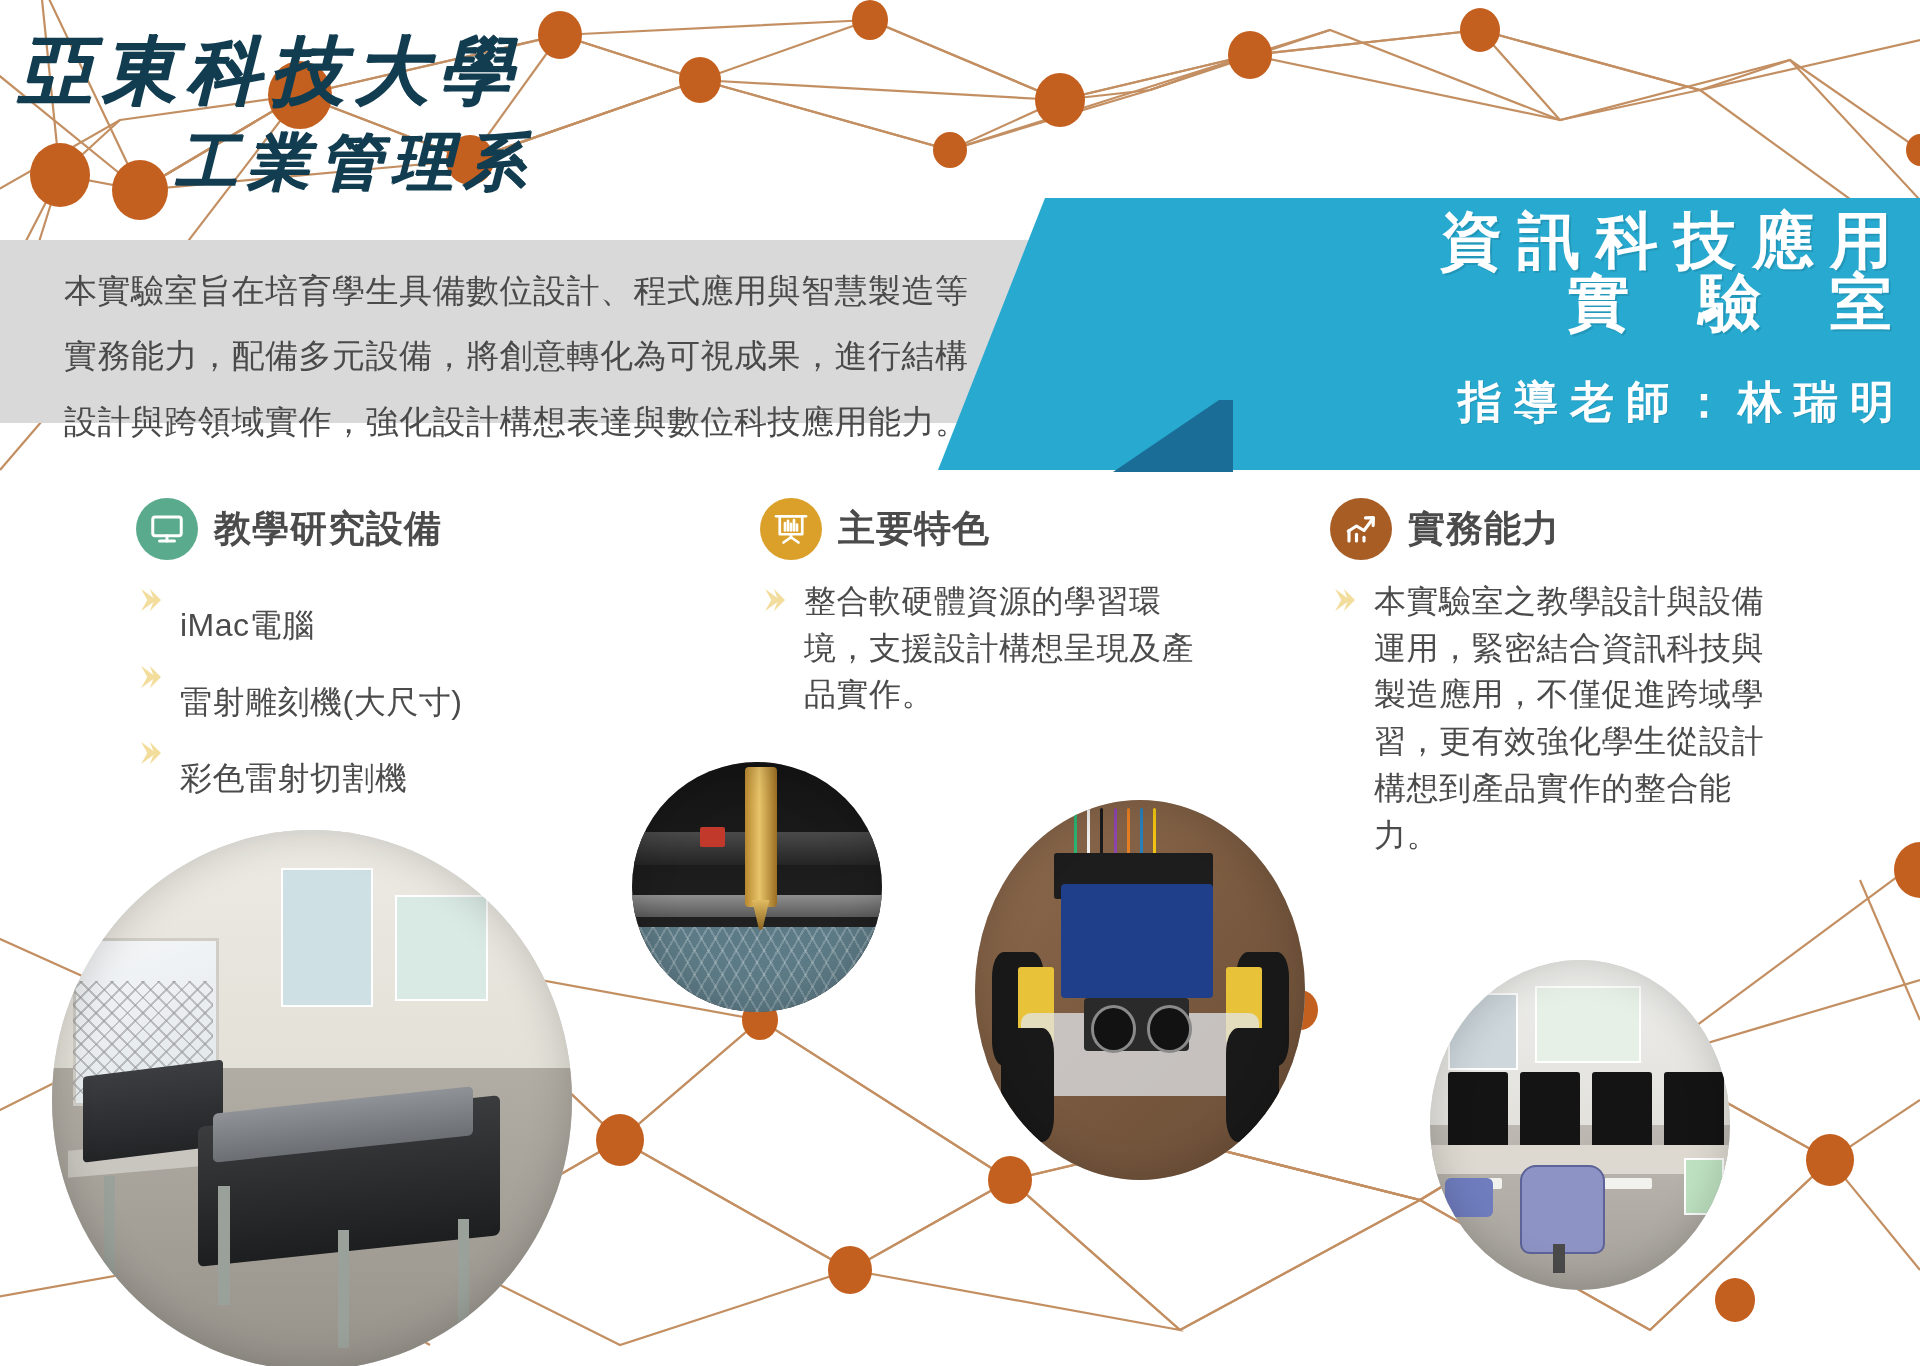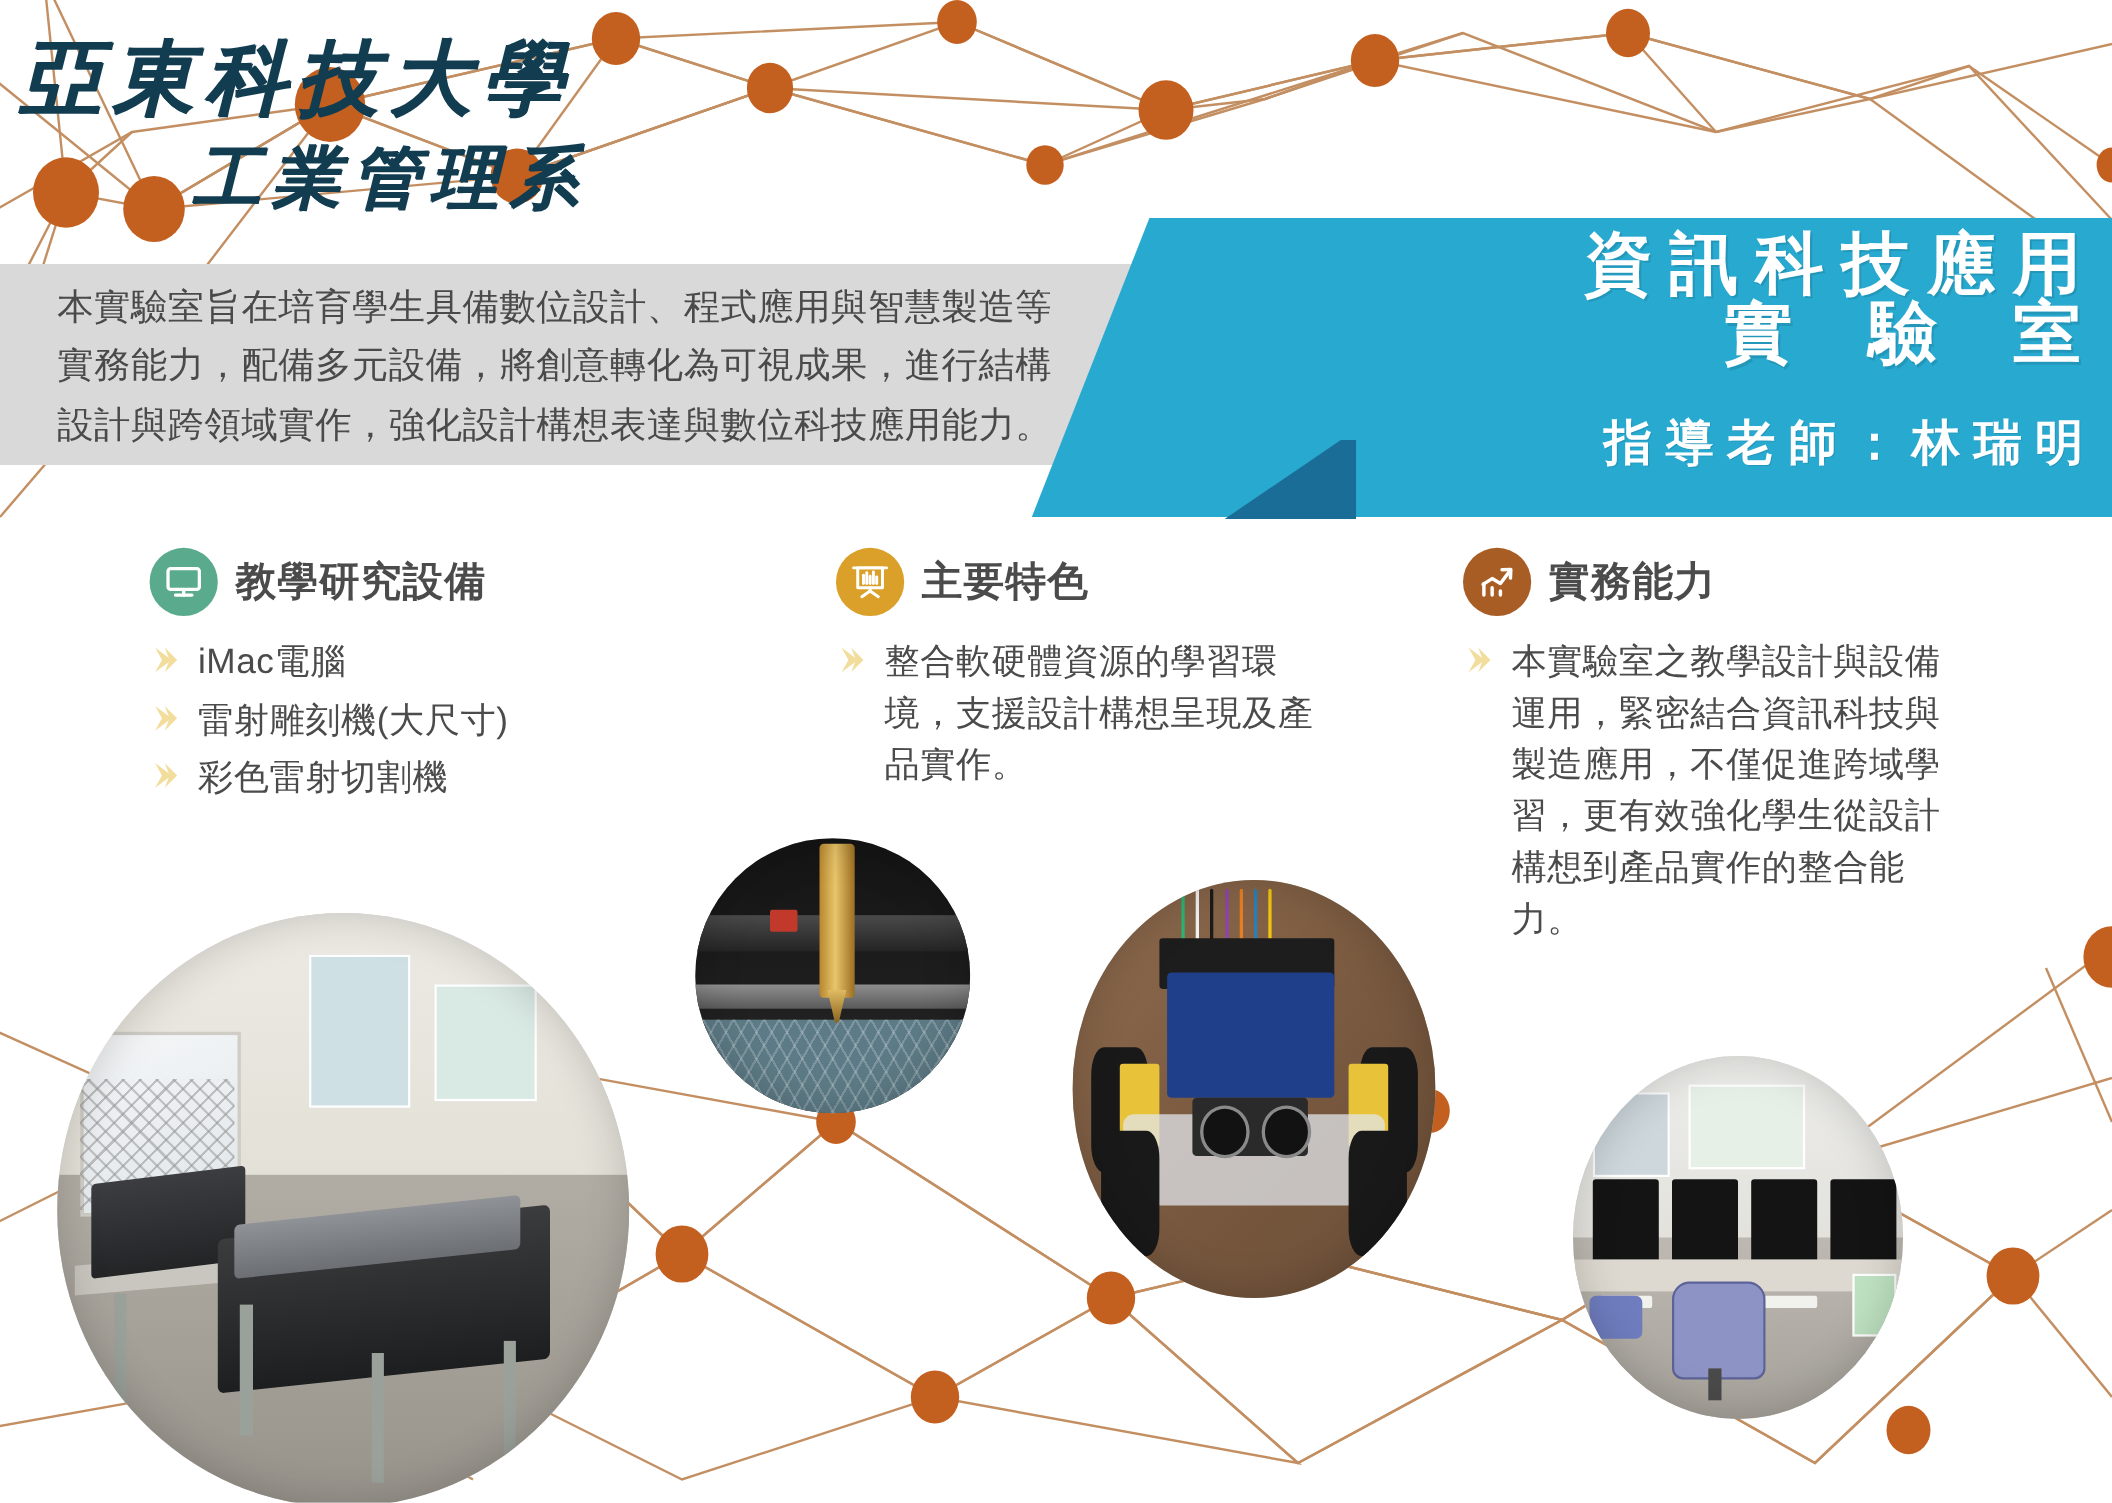--- a/index.html
+++ b/index.html
@@ -42,21 +42,21 @@
     clip-path:polygon(0 0, 1215px 0, 1105px 183px, 0 183px);
   }
   .intro-text{
     position:absolute;left:52px;top:252px;z-index:4;
     width:1140px;
     color:#4a4a4a;
     font-size:33px;line-height:1.62;
     letter-spacing:0.5px;
     font-weight:400;
   }
-  .intro-text p{margin:0;white-space:nowrap;}
+  .intro-text p{margin:12px;white-space:nowrap;}
 
   
   .blue-banner{
     position:absolute;right:0;top:198px;width:1050px;height:272px;z-index:3;
     background:#28a9d0;
     clip-path:polygon(175px 0, 1050px 0, 1050px 272px, 68px 272px);
   }
   .blue-banner-inner{
     position:absolute;right:0;top:198px;width:1050px;height:238px;z-index:4;
     pointer-events:none;
@@ -102,21 +102,21 @@
   .bullets{margin-top:18px;}
   .bullet{
     display:flex;align-items:flex-start;gap:14px;margin-bottom:6px;
   }
   .chev{flex:0 0 auto;margin-top:7px;}
   .chev svg{display:block;width:30px;height:30px;}
   .btext{
     font-size:32px;line-height:1.46;color:#4b4b4b;letter-spacing:0.5px;
   }
   .btext.wrapped{width:415px;}
-  .btext.nowrap{white-space:nowrap;}
+  .btext.nowrap{white-space:nowrap;margin-top:24px;}
 
   
   .photo{
     position:absolute;border-radius:50%;overflow:hidden;z-index:7;
     background:#bdbdbd;
   }
   .photo .scene{position:absolute;inset:0;}
 
   
   .p1 .sky{position:absolute;left:0;top:0;width:100%;height:46%;background:linear-gradient(180deg,#eceae3 0%,#e3e0d7 100%);}

